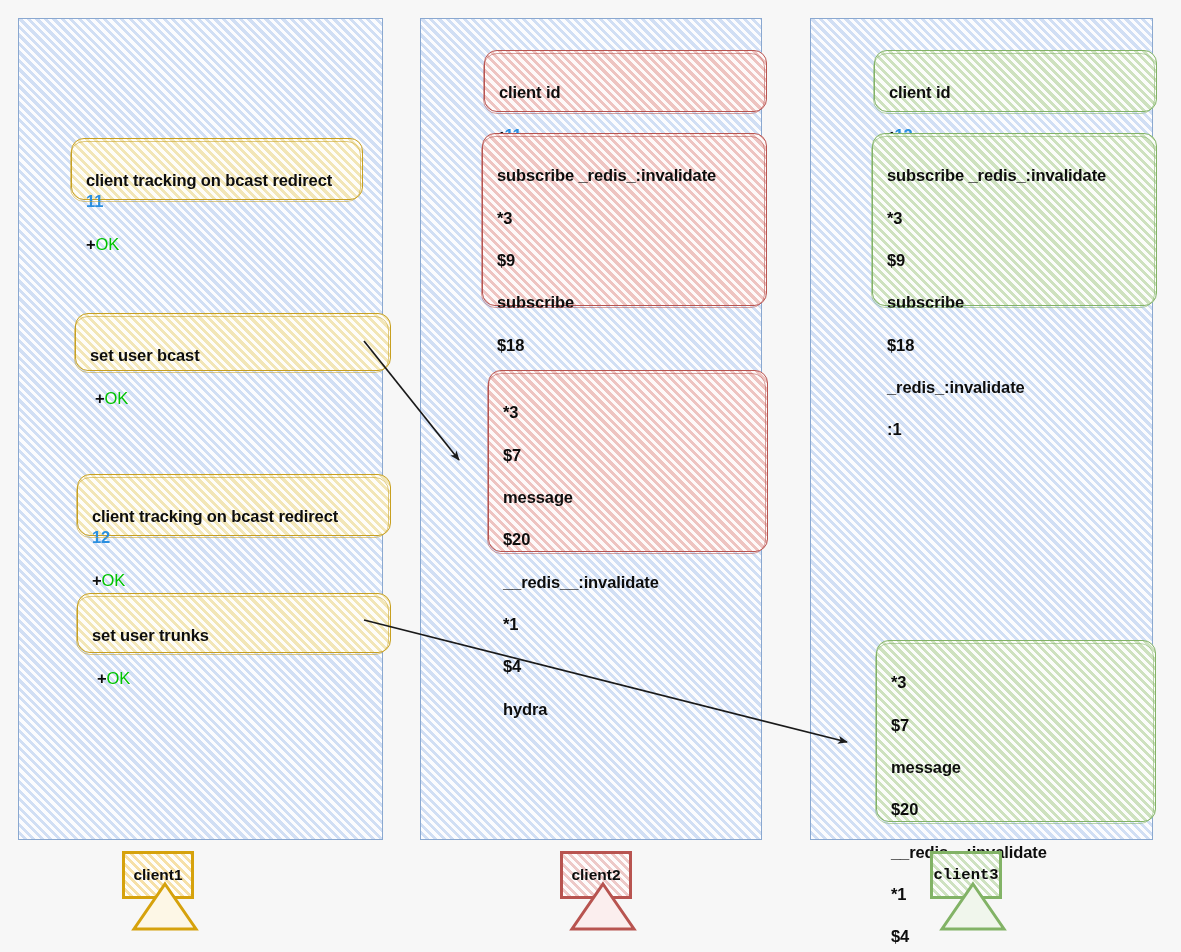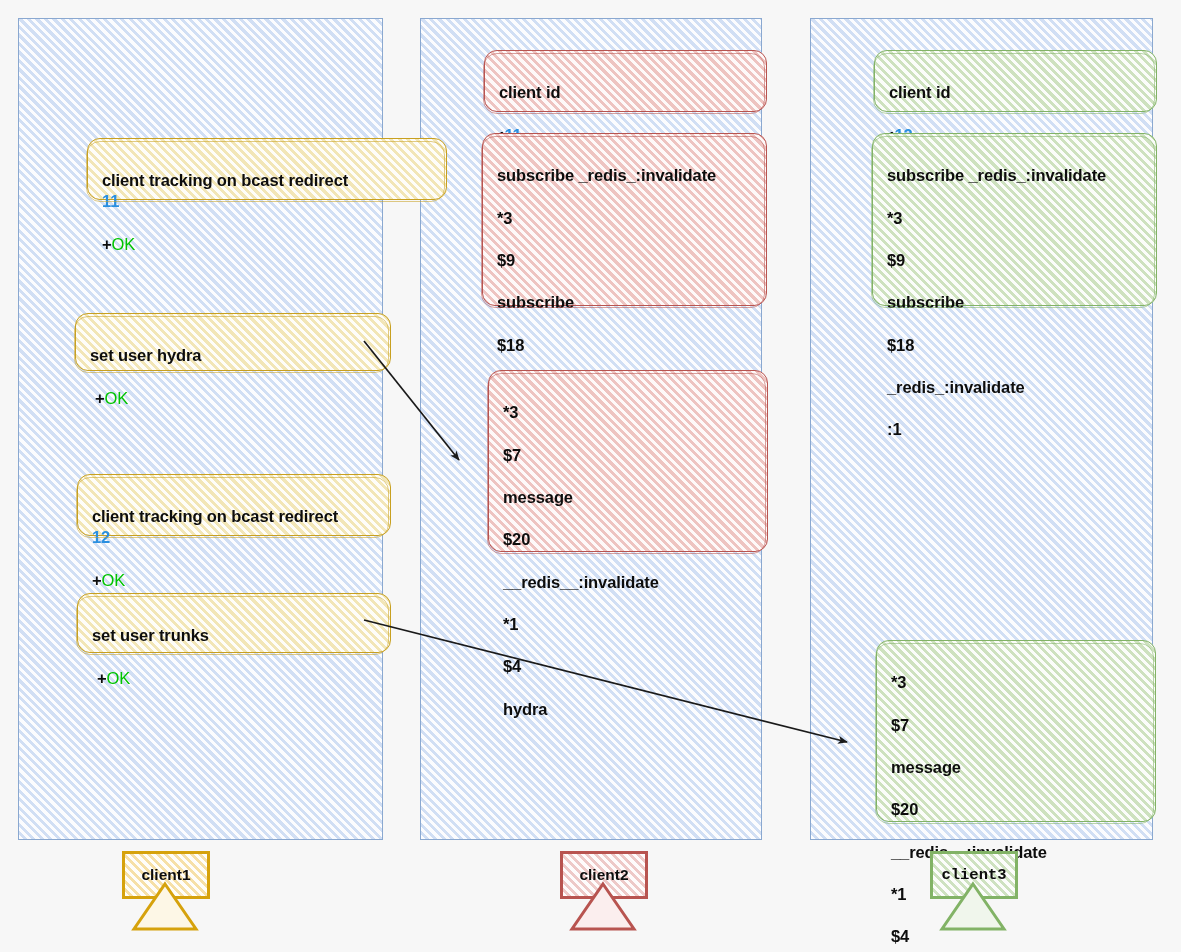--- a/index.html
+++ b/index.html
@@ -97,21 +97,21 @@
   .lineblk { display: block; }
   .indent  { padding-left: 5px; }
 
   
   .client {
     position: absolute;
   }
   .client .screen {
     position: absolute;
     left: 0; top: 0;
-    width: 88px;
+    width: 72px;
     height: 48px;
     box-sizing: border-box;
     border: 3px solid;
     display: flex;
     align-items: center;
     justify-content: center;
     font-size: 15.5px;
     font-weight: bold;
     color: #0d0d0d;
   }
@@ -141,28 +141,28 @@
 </style>
 </head>
 <body>
 
 <div id="canvas">
 
   <div class="lane" style="left:18px; top:18px; width:365px; height:822px;"></div>
   <div class="lane" style="left:420px; top:18px; width:342px; height:822px;"></div>
   <div class="lane" style="left:810px; top:18px; width:343px; height:822px;"></div>
 
-  <div class="note yellow" style="left:58px; top:138px; width:360px; height:62px;">
+  <div class="note yellow" style="left:42px; top:138px; width:292px; height:62px;">
     <span class="lineblk"><span>client tracking on bcast redirect</span>
       <span class="num">11</span></span>
     <span class="lineblk"><span class="okmark">+</span><span class="ok">OK</span></span>
   </div>
 
   <div class="note yellow" style="left:46px; top:313px; width:316px; height:58px;">
-    <span class="lineblk"><span>set user hydra</span></span>
+    <span class="lineblk"><span>set user bcast</span></span>
     <span class="lineblk indent"><span class="okmark">+</span><span class="ok">OK</span></span>
   </div>
 
   <div class="note yellow" style="left:48px; top:474px; width:314px; height:62px;">
     <span class="lineblk"><span>client tracking on bcast redirect</span>
       <span class="num">12</span></span>
     <span class="lineblk"><span class="okmark">+</span><span class="ok">OK</span></span>
   </div>
 
   <div class="note yellow" style="left:48px; top:593px; width:314px; height:60px;">

